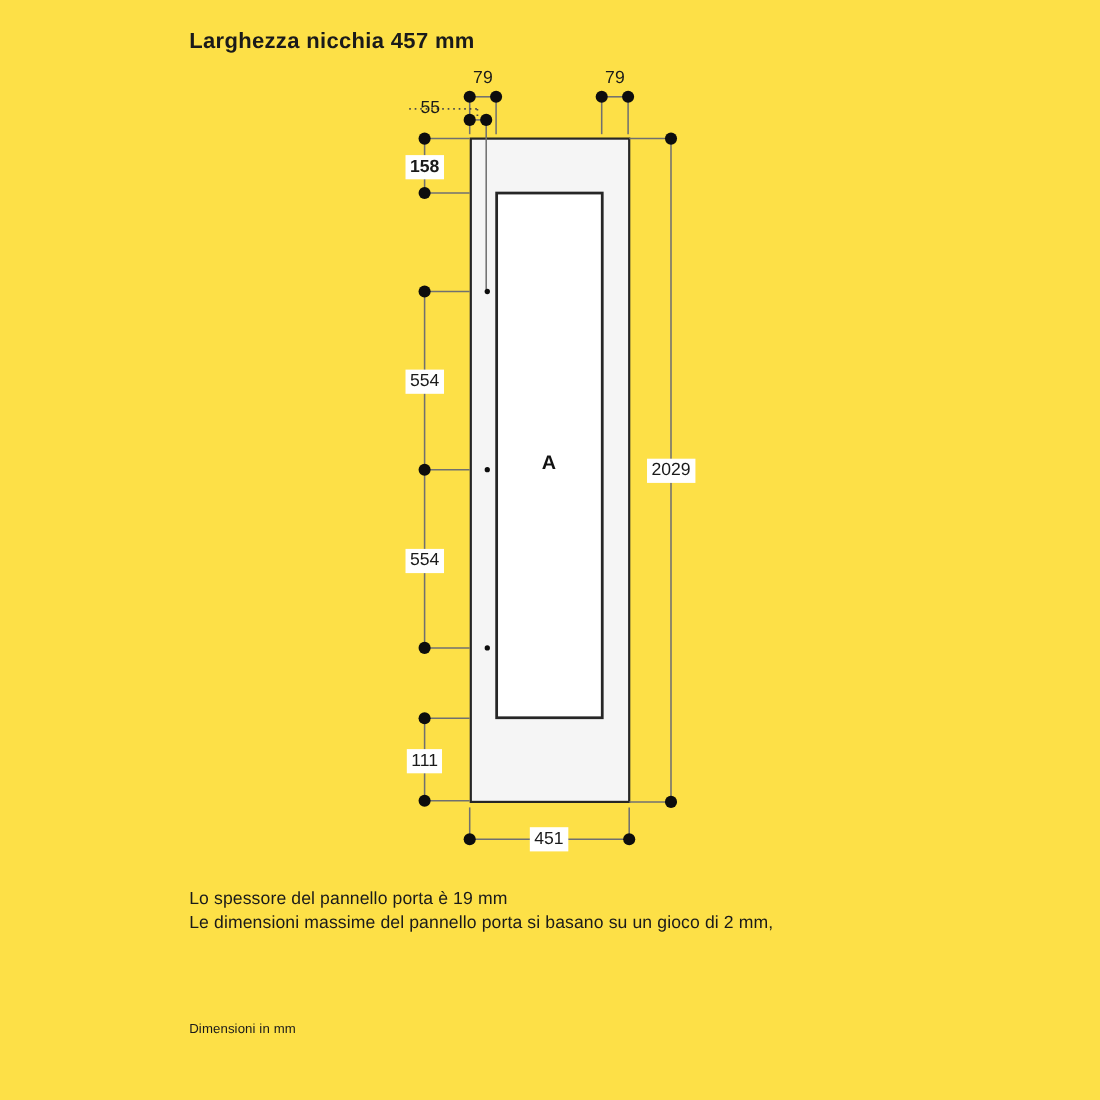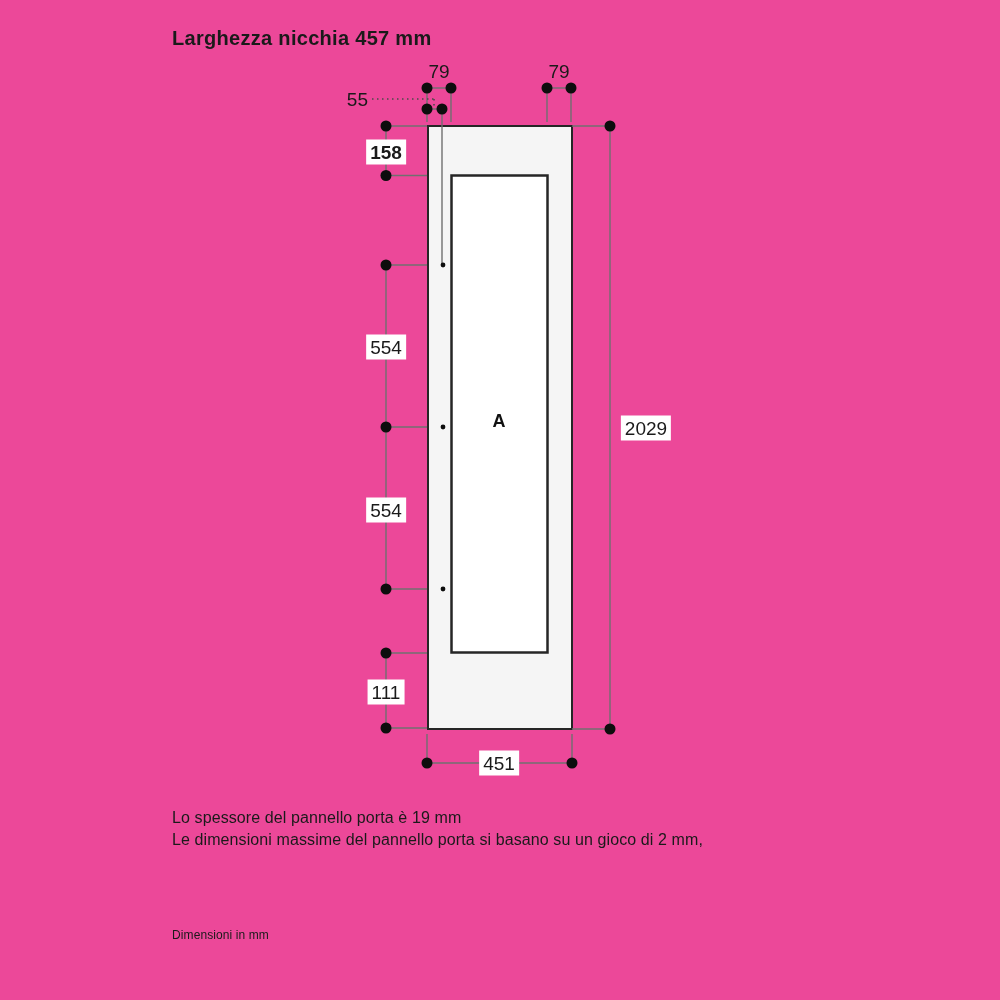--- a/index.html
+++ b/index.html
@@ -1,31 +1,31 @@
 <!DOCTYPE html>
 <html><head>
 <meta charset="utf-8">
 <style>
   html,body { margin:0; padding:0; background:#ffffff; }
   .stage {
     position:relative; width:1000px; height:1000px; overflow:hidden;
-    background:#ec4899; font-family:"Liberation Sans","DejaVu Sans",sans-serif;
+    background:#fde047; font-family:"Liberation Sans","DejaVu Sans",sans-serif;
     color:#1a1a1a;
   }
   .drawing-svg { position:absolute; left:0; top:0; }
   .page-title {
     position:absolute; left:172px; top:27px;
     font-size:20px; font-weight:700; letter-spacing:0.3px; white-space:nowrap;
   }
   .dim-label {
     position:absolute; transform:translate(-50%,-50%);
-    font-size:19px; line-height:1; color:#1a1a1a; white-space:nowrap;
+    font-size:16px; line-height:1; color:#1a1a1a; white-space:nowrap;
   }
   .dim-label.on-line { background:#ffffff; padding:3px 4px; }
-  .dim-55 { transform:translate(-100%,-50%); }
+  .dim-55 { transform:translate(-100%,-50%);margin-left:32px; }
   .panel-letter {
     position:absolute; transform:translate(-50%,-50%);
     font-size:18px; font-weight:700; color:#111;
   }
   .notes {
     position:absolute; left:172px; top:807px;
     font-size:16px; line-height:22.4px; letter-spacing:0.1px;
   }
   .notes .bold { font-weight:700; }
   .units-note {
@@ -112,21 +112,21 @@
 
   <div class="page-title">Larghezza nicchia 457 mm</div>
 
   <div class="dim-label" style="left:439px; top:71px;">79</div>
   <div class="dim-label" style="left:559px; top:71px;">79</div>
   <div class="dim-label dim-55" style="left:368px; top:99px;">55</div>
   <div class="dim-label on-line" style="left:386px; top:152px;font-weight:bold;">158</div>
   <div class="dim-label on-line" style="left:386px; top:347px;">554</div>
   <div class="dim-label on-line" style="left:386px; top:510px;">554</div>
   <div class="dim-label on-line" style="left:386px; top:692px;">111</div>
-  <div class="dim-label on-line" style="left:610px; top:428px;margin-left:36px;">2029</div>
+  <div class="dim-label on-line" style="left:610px; top:428px;">2029</div>
   <div class="dim-label on-line" style="left:499px; top:763px;">451</div>
 
   <div class="panel-letter" style="left:499px; top:421px;">A</div>
 
   <div class="notes">
     <div>Lo spessore del pannello porta è 19 mm</div>
     <div>Le dimensioni massime del pannello porta si basano su un gioco di 2 mm,</div>
   </div>
 
   <div class="units-note">Dimensioni in mm</div>

